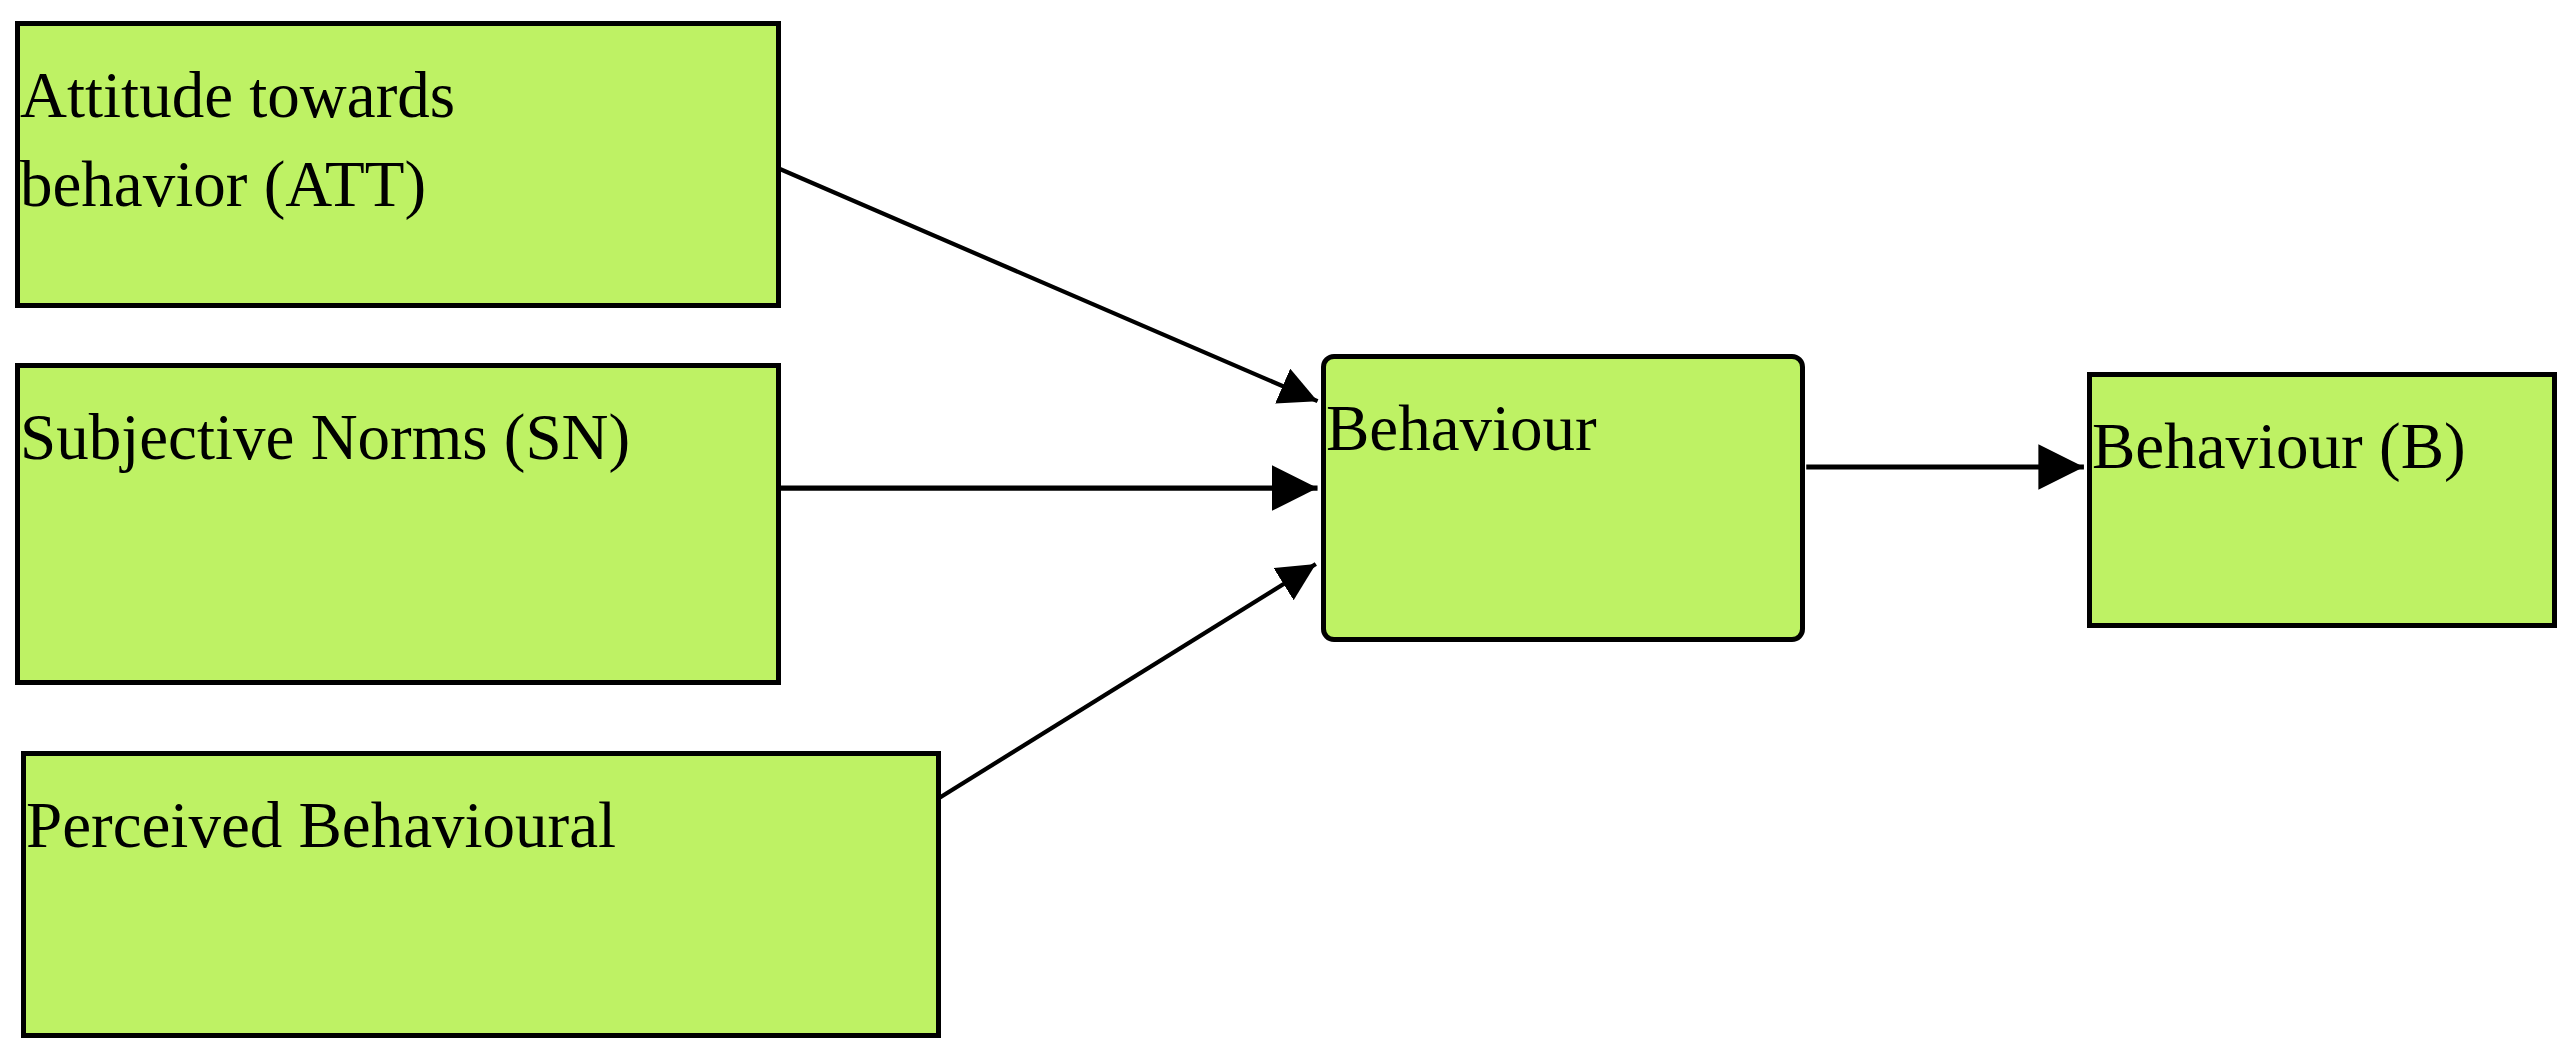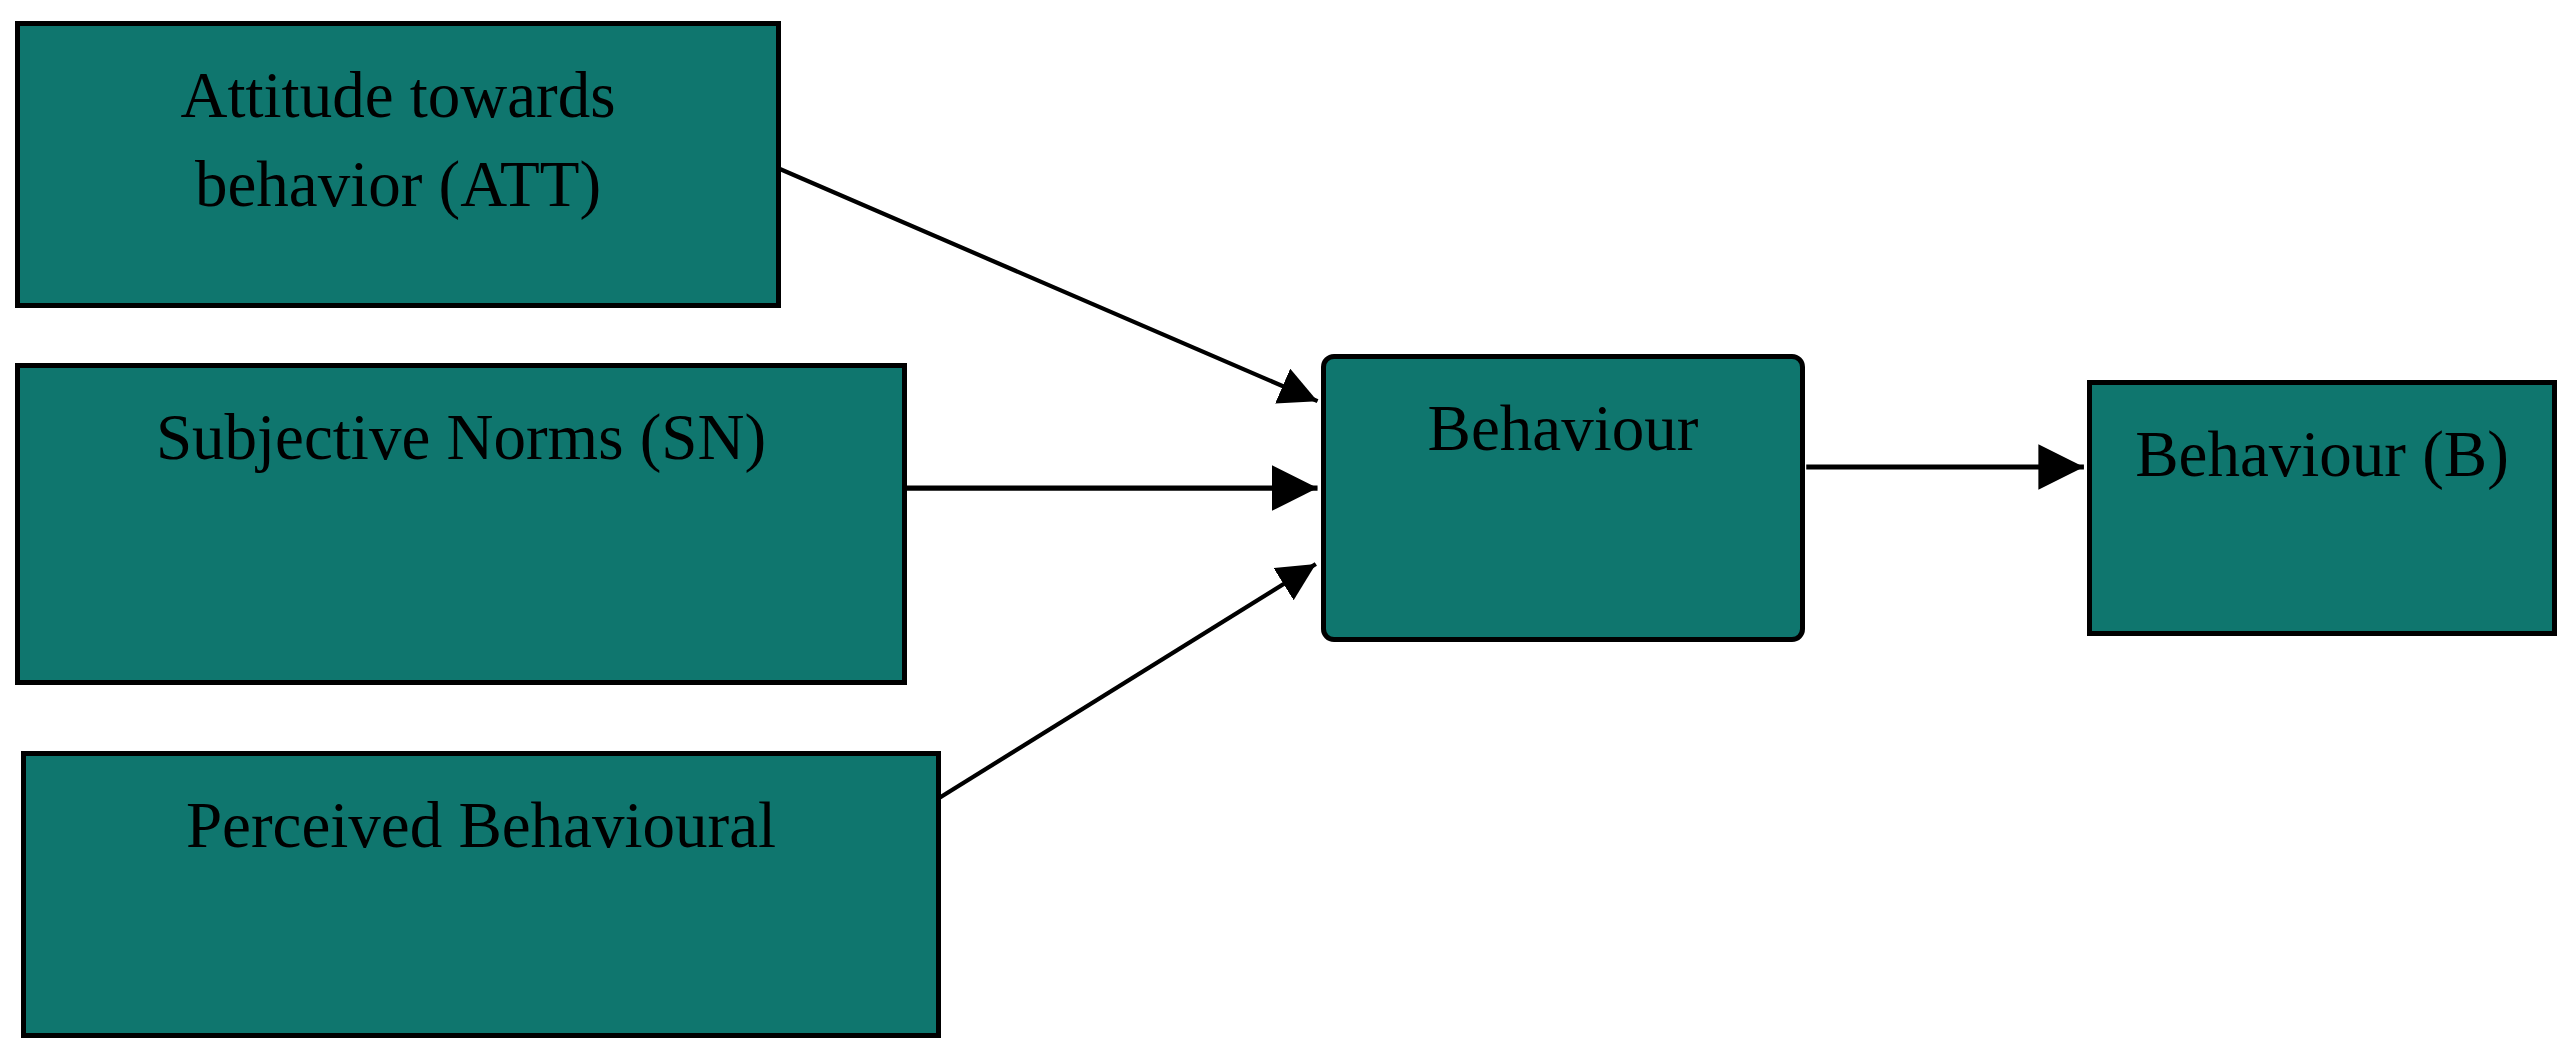--- a/index.html
+++ b/index.html
@@ -21,33 +21,32 @@
     background: #ffffff;
   }
   .arrow-layer {
     position: absolute;
     left: 0; top: 0;
   }
   .node {
     position: absolute;
     box-sizing: border-box;
     border: 5.9px solid #000000;
-    background: #0f766e;
+    background: #bef264;
     color: #000000;
     font-family: "Liberation Serif", "DejaVu Serif", serif;
     font-size: 65px;
     line-height: 89px;
-    text-align: center;
     padding-top: 25px;
   }
   #node-att { left: 15px;   top: 21px;  width: 766px; height: 287px; }
-  #node-sn  { left: 15px;   top: 363px; width: 892px; height: 322px; }
+  #node-sn  { left: 15px;   top: 363px; width: 766px; height: 322px; }
   #node-pbc { left: 21px;   top: 751px; width: 920px; height: 287px; }
   #node-bi  { left: 1321px; top: 354px; width: 484px; height: 288px; border-radius: 13px; }
-  #node-b   { left: 2087px; top: 380px; width: 470px; height: 256px; }
+  #node-b   { left: 2087px; top: 372px; width: 470px; height: 256px; }
   .node-line { white-space: nowrap; }
 </style>
 </head>
 <body>
 
 <div class="stage">
 
   <svg class="arrow-layer" width="2576" height="1053" viewBox="0 0 3052 1247">
     <defs>
       <marker id="ah" markerUnits="strokeWidth" markerWidth="10" markerHeight="10" refX="9" refY="4.5" orient="auto">

